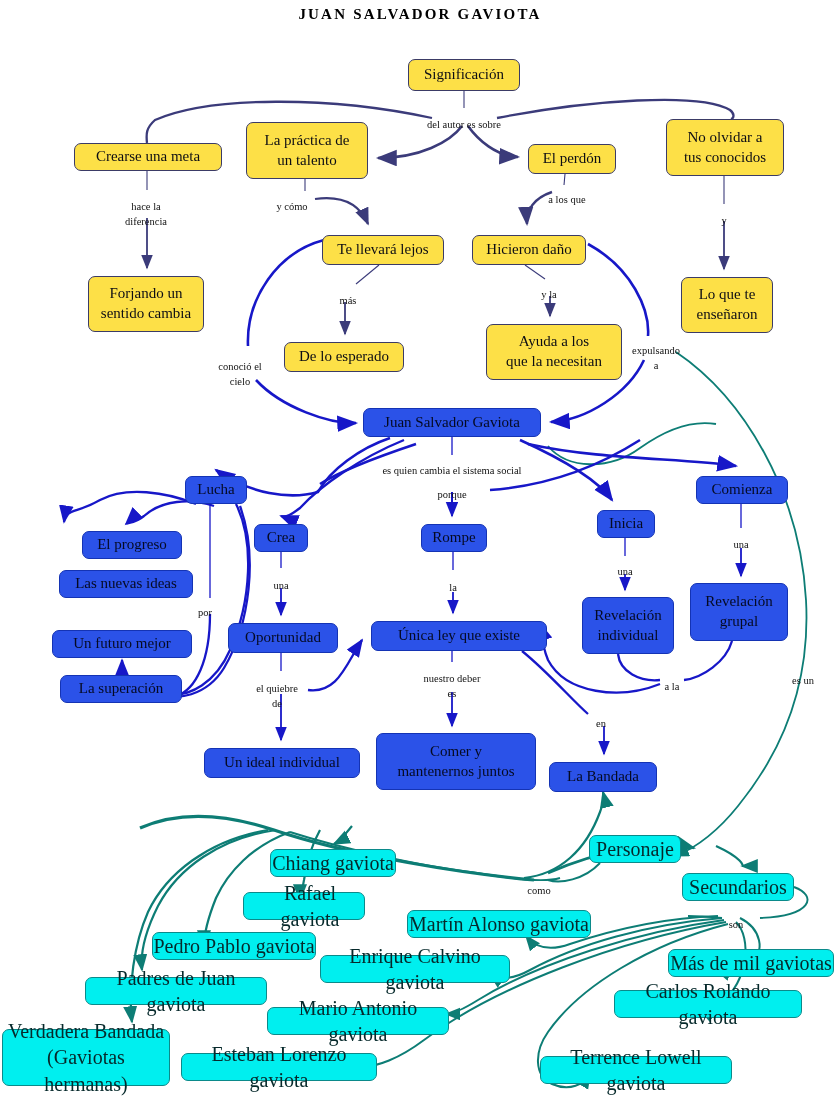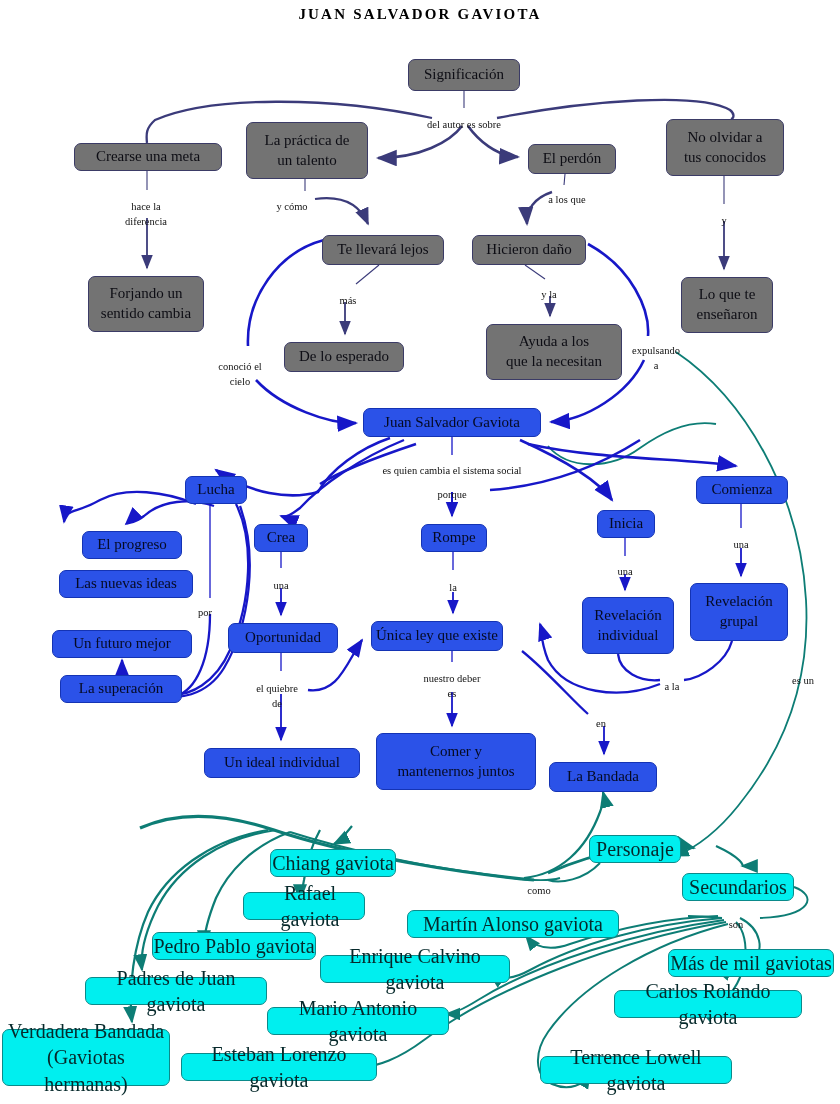--- a/index.html
+++ b/index.html
@@ -18,21 +18,21 @@
     font-family:"Liberation Serif","DejaVu Serif",serif;
   }
 
   .node{
     position:absolute;box-sizing:border-box;
     display:flex;align-items:center;justify-content:center;
     text-align:center;border-radius:7px;
     line-height:1.32;white-space:pre-line;
     font-family:"Liberation Serif","DejaVu Serif",serif;
   }
-  .n-purple{background:#737373;border:1px solid #3b3b66;color:#0d0d14;font-size:15px;}
+  .n-purple{background:#fde047;border:1px solid #3b3b66;color:#0d0d14;font-size:15px;}
   .n-blue{background:#2B52E8;border:1px solid #1433b4;color:#050a22;font-size:15px;}
   .n-cyan{background:#00EFEF;border:1px solid #0b8a8a;color:#06292b;font-size:20px;}
 
   .lbl{
     position:absolute;font-size:10.5px;color:#111;
     white-space:pre-line;text-align:center;line-height:1.45;
     font-family:"Liberation Serif","DejaVu Serif",serif;
     transform:translateX(-50%);
   }
 </style>
@@ -201,34 +201,34 @@
       <div class="node n-blue" style="left: 185px; top: 476px; width: 62px; height: 28px;">Lucha</div>
       <div class="node n-blue" style="left: 254px; top: 524px; width: 54px; height: 28px;">Crea</div>
       <div class="node n-blue" style="left: 421px; top: 524px; width: 66px; height: 28px;">Rompe</div>
       <div class="node n-blue" style="left: 597px; top: 510px; width: 58px; height: 28px;">Inicia</div>
       <div class="node n-blue" style="left: 696px; top: 476px; width: 92px; height: 28px;">Comienza</div>
       <div class="node n-blue" style="left: 82px; top: 531px; width: 100px; height: 28px;">El progreso</div>
       <div class="node n-blue" style="left: 59px; top: 570px; width: 134px; height: 28px;">Las nuevas ideas</div>
       <div class="node n-blue" style="left: 52px; top: 630px; width: 140px; height: 28px;">Un futuro mejor</div>
       <div class="node n-blue" style="left: 60px; top: 675px; width: 122px; height: 28px;">La superación</div>
       <div class="node n-blue" style="left: 228px; top: 623px; width: 110px; height: 30px;">Oportunidad</div>
-      <div class="node n-blue" style="left: 371px; top: 621px; width: 132px; height: 30px;">Única ley que existe</div>
+      <div class="node n-blue" style="left: 371px; top: 621px; width: 176px; height: 30px;">Única ley que existe</div>
       <div class="node n-blue" style="left: 582px; top: 597px; width: 92px; height: 57px;">Revelación
 individual</div>
       <div class="node n-blue" style="left: 690px; top: 583px; width: 98px; height: 58px;">Revelación
 grupal</div>
       <div class="node n-blue" style="left: 204px; top: 748px; width: 156px; height: 30px;">Un ideal individual</div>
       <div class="node n-blue" style="left: 376px; top: 733px; width: 160px; height: 57px;">Comer y
 mantenernos juntos</div>
       <div class="node n-blue" style="left: 549px; top: 762px; width: 108px; height: 30px;">La Bandada</div>
       <div class="node n-cyan" style="left: 589px; top: 835px; width: 92px; height: 28px;">Personaje</div>
       <div class="node n-cyan" style="left: 682px; top: 873px; width: 112px; height: 28px;">Secundarios</div>
       <div class="node n-cyan" style="left: 270px; top: 849px; width: 126px; height: 28px;">Chiang gaviota</div>
       <div class="node n-cyan" style="left: 243px; top: 892px; width: 122px; height: 28px; padding-left: 12px;">Rafael gaviota</div>
-      <div class="node n-cyan" style="left: 407px; top: 910px; width: 212px; height: 28px;">Martín Alonso gaviota</div>
+      <div class="node n-cyan" style="left: 407px; top: 910px; width: 184px; height: 28px;">Martín Alonso gaviota</div>
       <div class="node n-cyan" style="left: 152px; top: 932px; width: 164px; height: 28px;">Pedro Pablo gaviota</div>
       <div class="node n-cyan" style="left: 320px; top: 955px; width: 190px; height: 28px;">Enrique Calvino gaviota</div>
       <div class="node n-cyan" style="left: 668px; top: 949px; width: 166px; height: 28px;">Más de mil gaviotas</div>
       <div class="node n-cyan" style="left: 85px; top: 977px; width: 182px; height: 28px;">Padres de Juan gaviota</div>
       <div class="node n-cyan" style="left: 267px; top: 1007px; width: 182px; height: 28px;">Mario Antonio gaviota</div>
       <div class="node n-cyan" style="left: 614px; top: 990px; width: 188px; height: 28px;">Carlos Rolando gaviota</div>
       <div class="node n-cyan" style="left: 2px; top: 1029px; width: 168px; height: 57px;">Verdadera Bandada
 (Gaviotas hermanas)</div>
       <div class="node n-cyan" style="left: 181px; top: 1053px; width: 196px; height: 28px;">Esteban Lorenzo gaviota</div>
       <div class="node n-cyan" style="left: 540px; top: 1056px; width: 192px; height: 28px;">Terrence Lowell gaviota</div>

